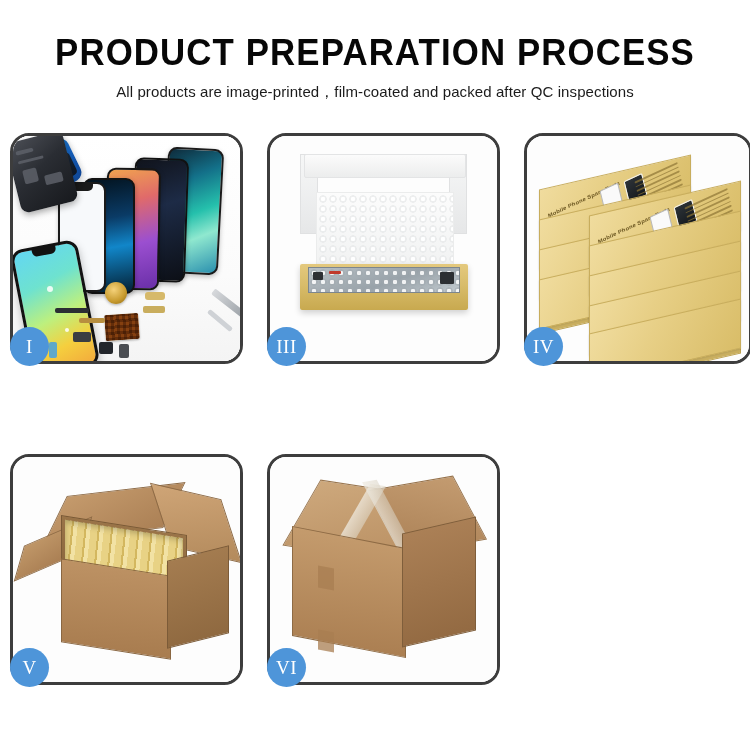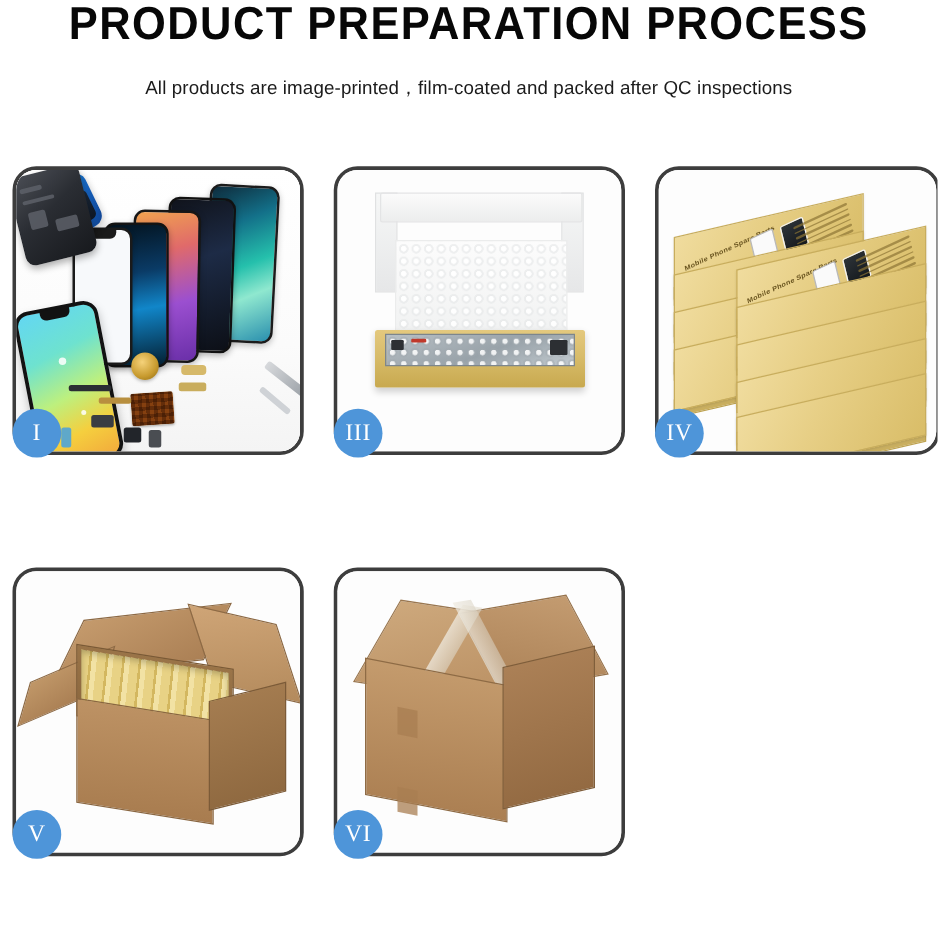--- a/index.html
+++ b/index.html
@@ -6,34 +6,34 @@
   body{
     width:750px;height:750px;
     background:#ffffff;
     font-family:"Liberation Sans","DejaVu Sans",sans-serif;
     overflow:hidden;
     position:relative;
   }
   .page{width:750px;height:750px;position:relative;}
 
   
-  .header{text-align:center;}
+  .header{text-align:center;padding-top:34px;}
   .title{
     font-size:37px;
     font-weight:700;
     letter-spacing:1.2px;
     color:#070707;
     line-height:1;
     transform:scaleX(.94);
     white-space:nowrap;
   }
   .subtitle{
     font-size:15px;
     color:#1b1b1b;
-    margin-top:24px;
+    margin-top:12px;
     letter-spacing:.1px;
     white-space:nowrap;
   }
 
   
   .grid{
     position:absolute;
     left:10px;top:133px;
     width:730px;height:552px;
     display:grid;

